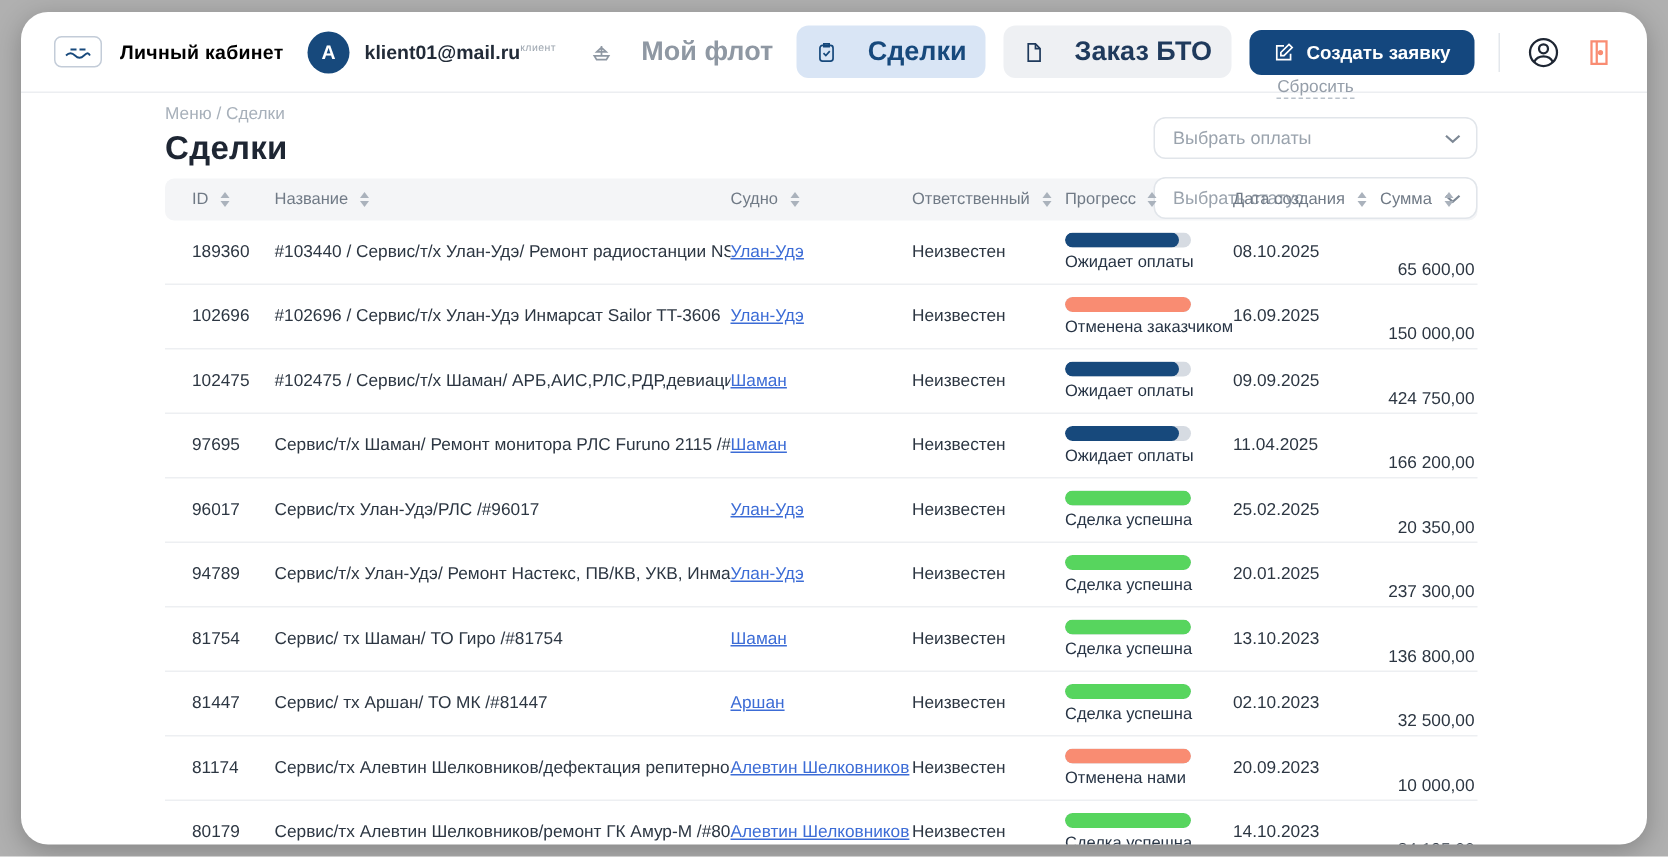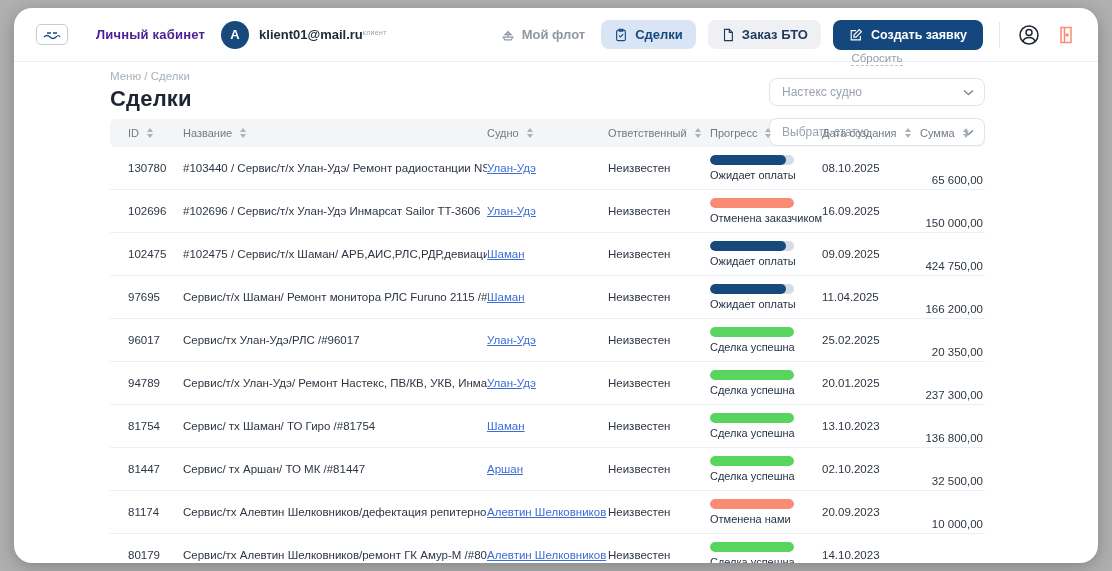--- a/index.html
+++ b/index.html
@@ -19,33 +19,33 @@
   }
   
   .topbar {
     height:54px; display:flex; align-items:center;
     padding:0 20px 0 22px; border-bottom:1px solid #eceef1;
   }
   .brand-logo {
     width:32px; height:21px; border:1px solid #c3ccd8; border-radius:5px;
     display:flex; align-items:center; justify-content:center; color:#17497c;
   }
-  .app-title { font-size:13px; font-weight:700; color:#4c1d95; margin-left:28px; letter-spacing:.2px; }
+  .app-title { font-size:13px; font-weight:700; color:#000000; margin-left:12px; letter-spacing:.2px; }
   .avatar {
     width:28px; height:28px; border-radius:50%; background:#17497c;
     color:#fff; font-size:13px; font-weight:700;
     display:flex; align-items:center; justify-content:center; margin-left:16px;
   }
   .userblock { margin-left:10px; display:flex; }
   .user-email { font-size:13px; font-weight:600; color:#222b38; }
   .user-role { font-size:7px; color:#9aa3ad; margin-top:2px; letter-spacing:.3px; }
   .nav { margin-left:auto; display:flex; align-items:center; gap:12px; }
   .nav-item {
-    display:flex; align-items:center; gap:7px;
-    font-size:13px; font-weight:600; color:#1f3a5c;
+    display:flex; align-items:center; gap:20px;
+    font-size:18px; font-weight:600; color:#1f3a5c;
     padding:7px 13px; border-radius:8px; cursor:pointer; white-space:nowrap;
   }
   .nav-item.plain { color:#8f98a3; padding:7px 4px; }
   .nav-item.active { background:#d9e5f5; color:#17497c; }
   .nav-item.chip { background:#eef0f3; }
   .create-btn {
     display:flex; align-items:center; gap:8px;
     background:#14477e; color:#fff; font-size:12.5px; font-weight:600;
     padding:8px 16px; border:none; border-radius:8px; cursor:pointer; white-space:nowrap;justify-content:center;
   }
@@ -191,21 +191,21 @@
   <div class="content">
     <div class="breadcrumb">Меню / Сделки</div>
 
     <div class="title-row">
       <div class="page-title">Сделки</div>
 
       <div class="filters">
         <span class="reset-link">Сбросить</span>
 
         <div class="select">
-          <span class="ph">Настекс судно</span>
+          <span class="ph">Выбрать оплаты</span>
           <span>
             <svg width="11" height="7" viewBox="0 0 11 7" fill="none" stroke="#7d8895" stroke-width="1.5">
                 <path d="M1 1.5l4.5 4L10 1.5"></path>
               </svg>
           </span>
         </div>
 
         <div class="select">
           <span class="ph">Выбрать статус</span>
           <span>
@@ -265,21 +265,21 @@
           <span>Сумма</span>
           <span class="sort">
               <i class="up"></i>
               <i class="dn"></i>
             </span>
         </div>
       </div>
 
       <div>
   <div class="trow">
-    <div class="cell c-id">130780</div>
+    <div class="cell c-id">189360</div>
     <div class="cell c-name">#103440 / Сервис/т/х Улан-Удэ/ Ремонт радиостанции NSR NV...</div>
     <div class="cell c-vessel"><a class="vessel-link">Улан-Удэ</a></div>
     <div class="cell c-resp">Неизвестен</div>
     <div class="cell c-progress">
       <div class="bar-wrap">
         <div class="bar-track">
           <div class="bar-fill pending" style="width: 90%;"></div>
         </div>
         <div class="bar-label">Ожидает оплаты</div>
       </div>

